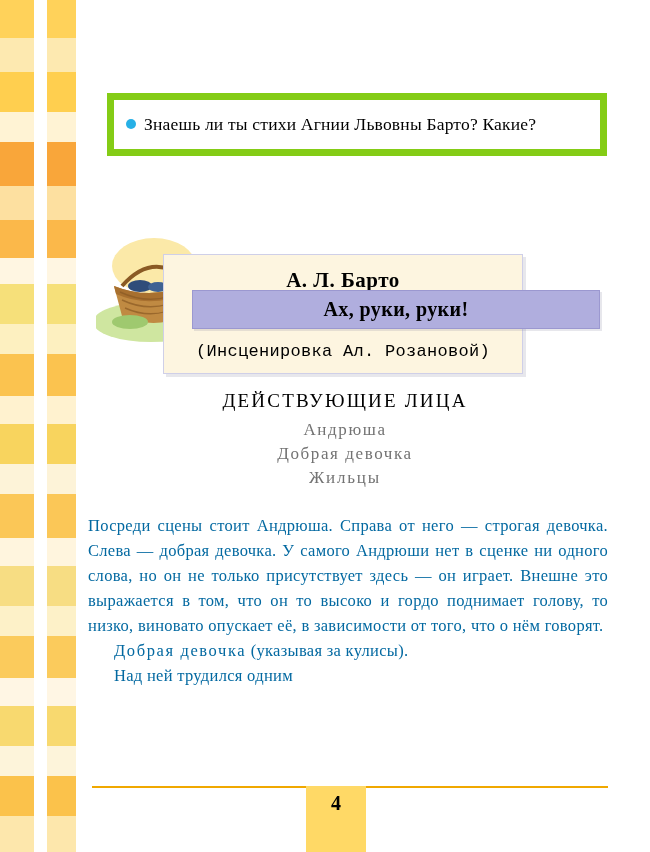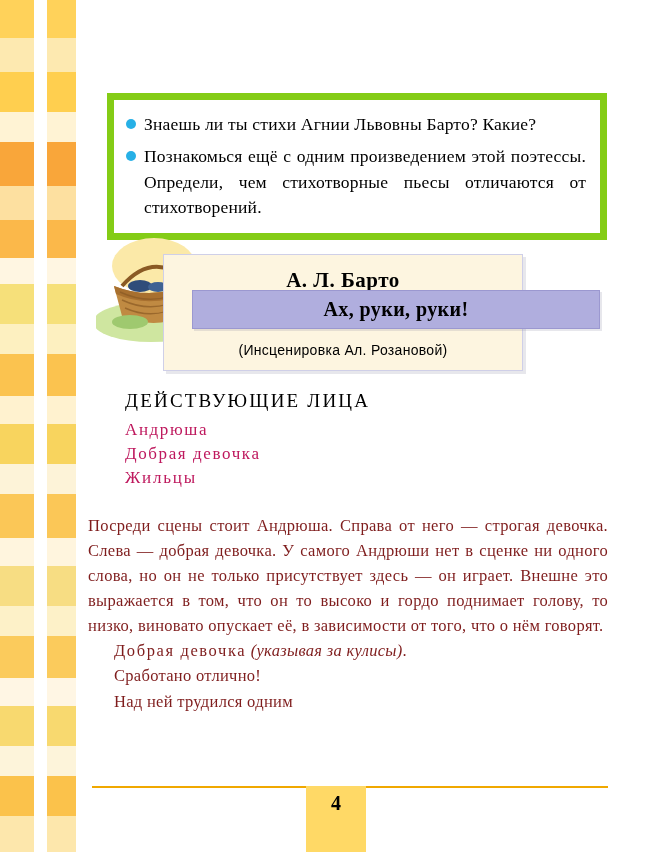--- a/index.html
+++ b/index.html
@@ -109,74 +109,75 @@
     box-shadow: 2px 2px 0 rgba(120,120,150,0.18);
   }
   .work-title {
     font-family: "Liberation Serif", serif;
     font-weight: bold;
     font-size: 20px;
     color: #000;
     letter-spacing: 0.4px;
   }
   .subtitle {
-    font-family: Liberation Sans, sans-serif;
-    font-size: 14px;
+    font-family: Liberation Mono, monospace;
+    font-size: 17px;
     color: #000;
     text-align: center;
     padding: 43px 0 2px 0;
     letter-spacing: 0.3px;
   }
 
   
   .cast {
     position: absolute;
-    left: 125px;
+    left: 95px;
     top: 390px;
     width: 500px;
+    text-align: center;
   }
   .cast-heading {
     font-family: "Liberation Serif", serif;
     font-size: 19px;
     letter-spacing: 2.2px;
     color: #000;
     margin-bottom: 6px;
   }
   .cast-item {
     font-family: "Liberation Serif", serif;
     font-size: 17px;
     letter-spacing: 1.6px;
-    color: #be185d;
+    color: #737373;
     line-height: 1.42;
   }
   .cast-item.italic-name {
     letter-spacing: 1.8px;
   }
 
   
   .prose {
     position: absolute;
     left: 88px;
     top: 513px;
     width: 520px;
   }
   .prose p {
     margin: 0;
     font-family: "Liberation Serif", serif;
     font-size: 16.5px;
     line-height: 1.52;
     text-align: justify;
-    color: #7f1d1d;
+    color: #0369a1;
     letter-spacing: 0.3px;
   }
   .prose p.indent {
     text-indent: 26px;
   }
   .sp { letter-spacing: 1.6px; }
-  .it { font-style: italic; }
+  .it { }
 
   
   .footer-badge {
     position: absolute;
     left: 306px;
     top: 786px;
     width: 60px;
     height: 66px;
     background: #ffd966;
   }
@@ -237,24 +238,20 @@
       <rect x="34" y="0" width="13" height="852" fill="#ffffff"></rect>
       <rect x="76" y="0" width="16" height="852" fill="#ffffff"></rect>
     </svg>
   </div>
 
   <div class="question-box">
     <div class="q-item">
       <span class="bullet"></span>
       <span class="q-text">Знаешь ли ты стихи Агнии Львовны Барто? Какие?</span>
     </div>
-    <div class="q-item">
-      <span class="bullet"></span>
-      <span class="q-text">Познакомься ещё с одним произведением этой поэтессы. Определи, чем стихотворные пьесы отличаются от стихотворений.</span>
-    </div>
   </div>
 
   <div class="illustration">
     <svg width="120" height="110" viewBox="0 0 120 110">
       <ellipse cx="58" cy="30" rx="42" ry="28" fill="#fbe9a8"></ellipse>
       <ellipse cx="55" cy="86" rx="58" ry="20" fill="#cfe6a0"></ellipse>
       <path d="M18 50 q40 16 78 -4 l-8 34 q-30 14 -62 0 z" fill="#c08a42"></path>
       <path d="M18 50 q40 16 78 -4 l-2 9 q-38 19 -74 3 z" fill="#a8702f"></path>
       <g stroke="#8a5a24" stroke-width="1.4" fill="none" opacity="0.7">
         <path d="M24 56 q34 16 66 -3"></path>
@@ -282,21 +279,20 @@
     <div class="cast-item">Андрюша</div>
     <div class="cast-item">Добрая  девочка</div>
     <div class="cast-item italic-name">Жильцы</div>
   </div>
 
   <div class="prose">
     <p>Посреди сцены стоит Андрюша. Справа от него — строгая девочка. Слева — добрая девочка. У самого Андрюши нет в сценке ни одного слова, но он не только присутствует здесь — он играет. Внешне это выражается в том, что он то высоко и гордо поднимает голову, то низко, виновато опускает её, в зависимости от того, что о нём говорят.</p>
     <p class="indent">
       <span class="sp">Добрая  девочка</span><span> </span><span class="it">(указывая за кулисы)</span><span>.</span>
     </p>
-    <p class="indent sp">Сработано  отлично!</p>
     <p class="indent sp">Над  ней  трудился  одним</p>
   </div>
 
   <div class="footer-rule"></div>
   <div class="footer-badge">
     <div class="num">4</div>
   </div>
 
 </div>
 

